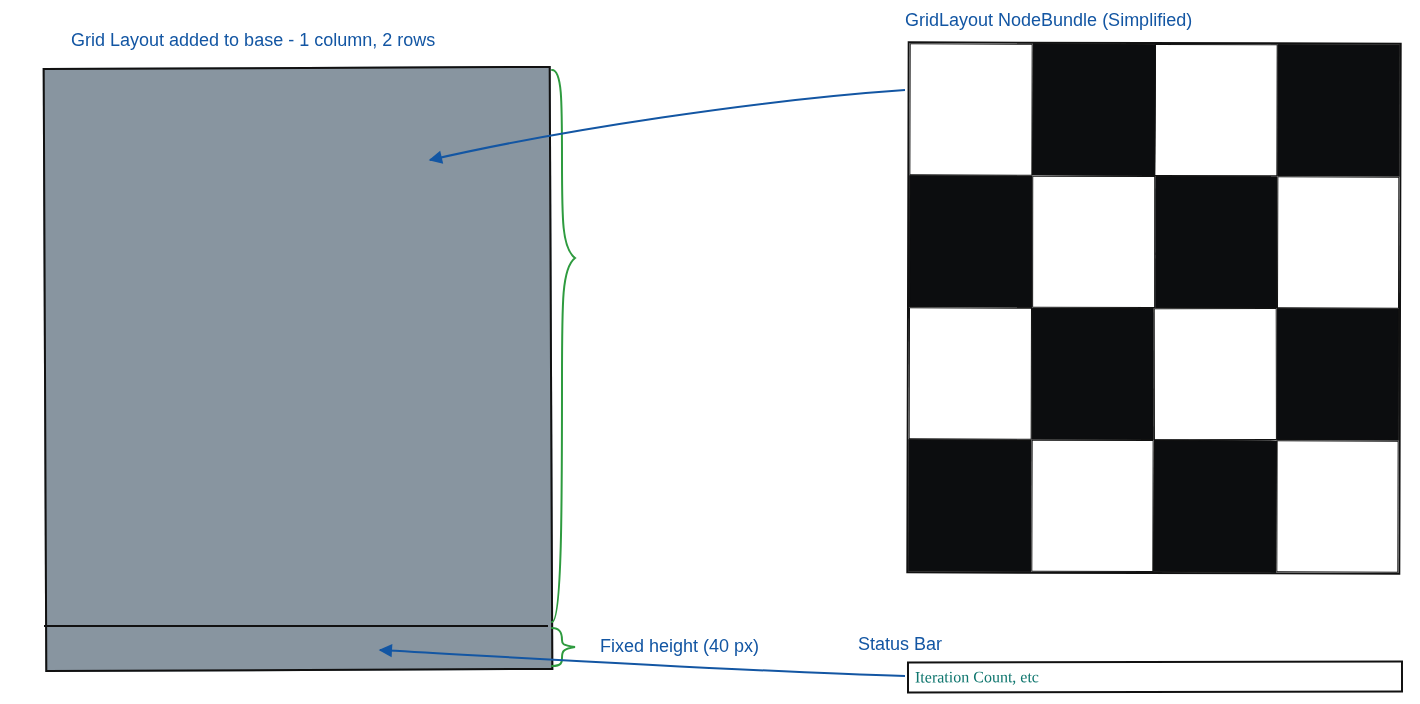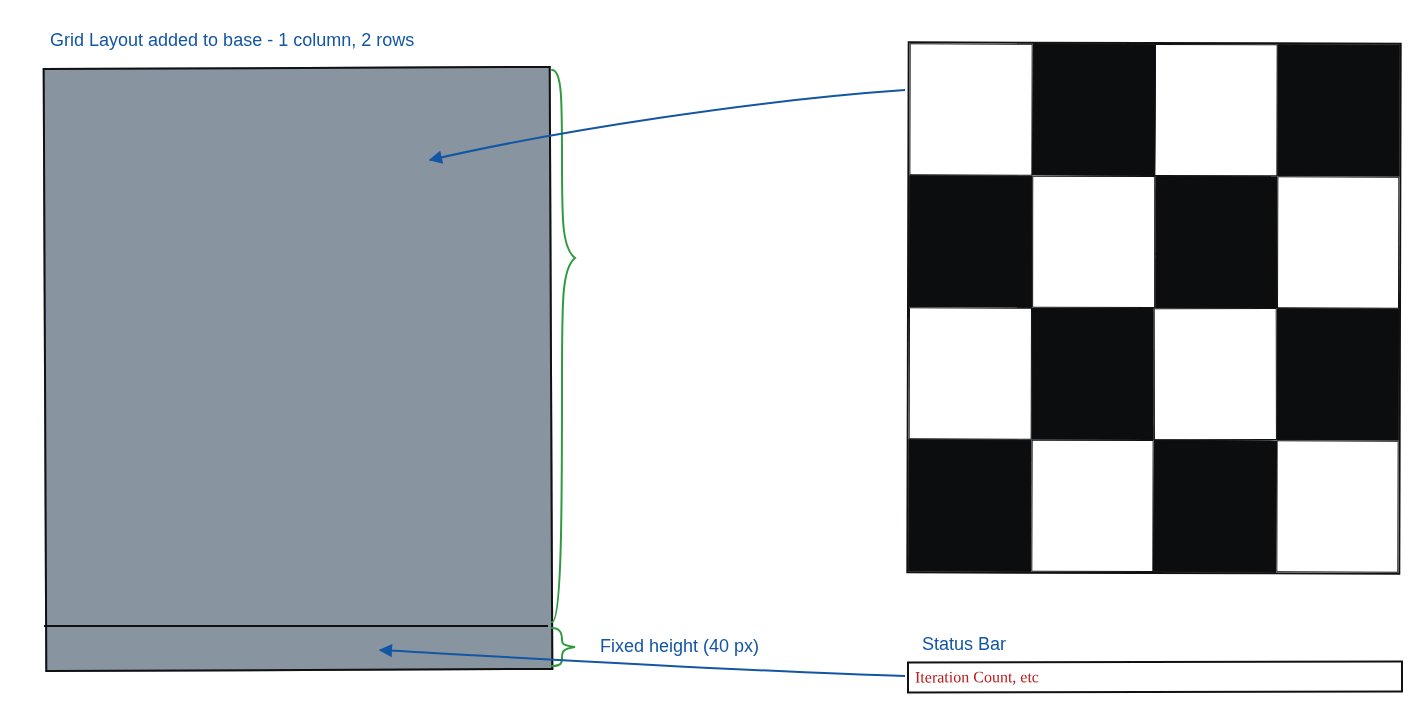--- a/index.html
+++ b/index.html
@@ -66,66 +66,67 @@
   .status-box {
     position: absolute;
     left: 907px;
     top: 661px;
     width: 486px;
     height: 28px;
     border: 2px solid #111;
     background: #fff;
     font-family: "Comic Sans MS", cursive;
     font-size: 16px;
-    color: #b91c1c;
+    color: #0f766e;
     padding-left: 6px;
     line-height: 28px;
   }
   svg.overlay {
     position: absolute;
     left: 0; top: 0;
     width: 1420px;
     height: 704px;
     pointer-events: none;
   }
 </style>
 </head>
 <body>
 
 <div class="canvas">
 
-  <div class="label" style="left:50px; top:30px;">Grid Layout added to base - 1 column, 2 rows</div>
+  <div class="label" style="left:71px; top:30px;">Grid Layout added to base - 1 column, 2 rows</div>
 
   <div class="layout-box wob2"></div>
   <div class="layout-divider"></div>
 
 
   <div class="label" style="left:600px; top:636px;">Fixed height (40 px)</div>
 
+  <div class="label" style="left:905px; top:10px;">GridLayout NodeBundle (Simplified)</div>
 
   <div class="checker wob1">
     <div class="chk-w"></div>
     <div class="chk-b wob3"></div>
     <div class="chk-w"></div>
     <div class="chk-b"></div>
     <div class="chk-b"></div>
     <div class="chk-w wob4"></div>
     <div class="chk-b"></div>
     <div class="chk-w"></div>
     <div class="chk-w"></div>
     <div class="chk-b"></div>
     <div class="chk-w wob2"></div>
     <div class="chk-b"></div>
     <div class="chk-b"></div>
     <div class="chk-w"></div>
     <div class="chk-b wob3"></div>
     <div class="chk-w"></div>
   </div>
 
-  <div class="label" style="left:922px; top:634px;">Status Bar</div>
+  <div class="label" style="left:858px; top:634px;">Status Bar</div>
 
   <div class="status-box wob4">
     <span>Iteration Count, etc</span>
   </div>
 
   <svg class="overlay" viewBox="0 0 1420 704">
     <defs>
       <marker id="arrow-blue" viewBox="0 0 12 12" refX="10" refY="6" markerWidth="8" markerHeight="8" orient="auto-start-reverse">
         <path d="M1,1 L11,6 L1,11 Z" fill="#1356a3"></path>
       </marker>

